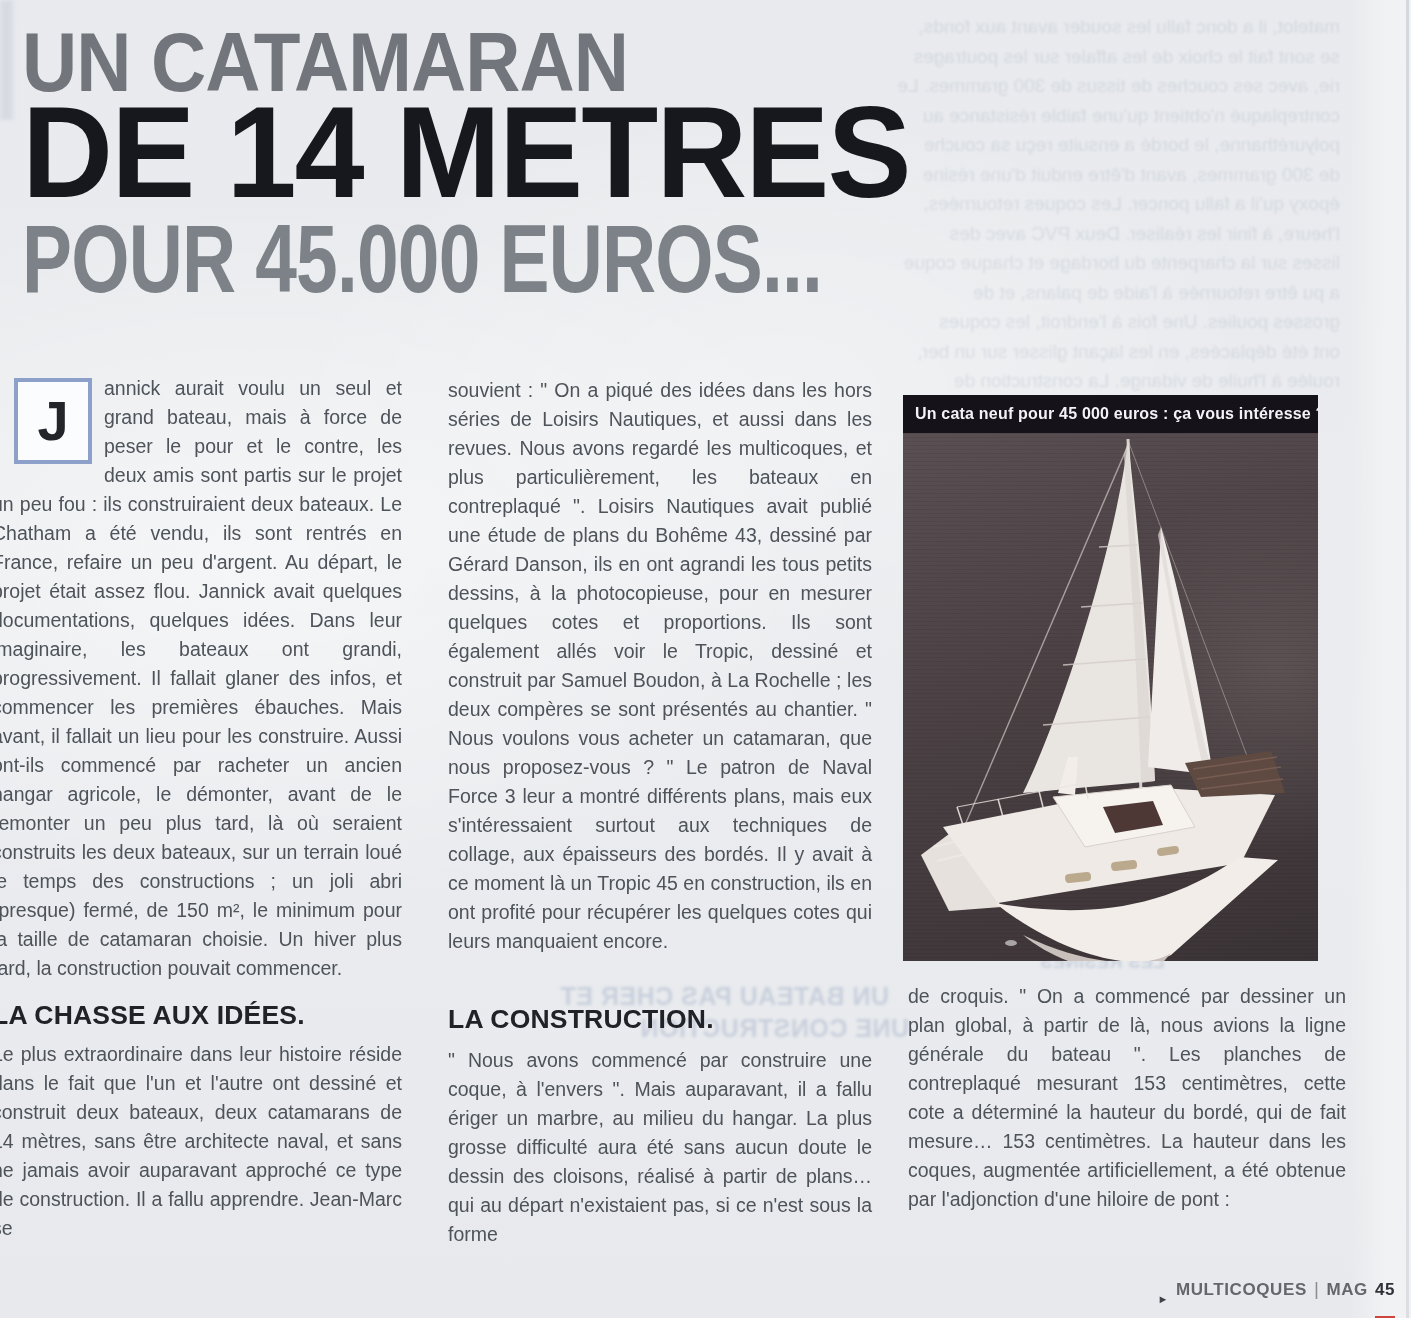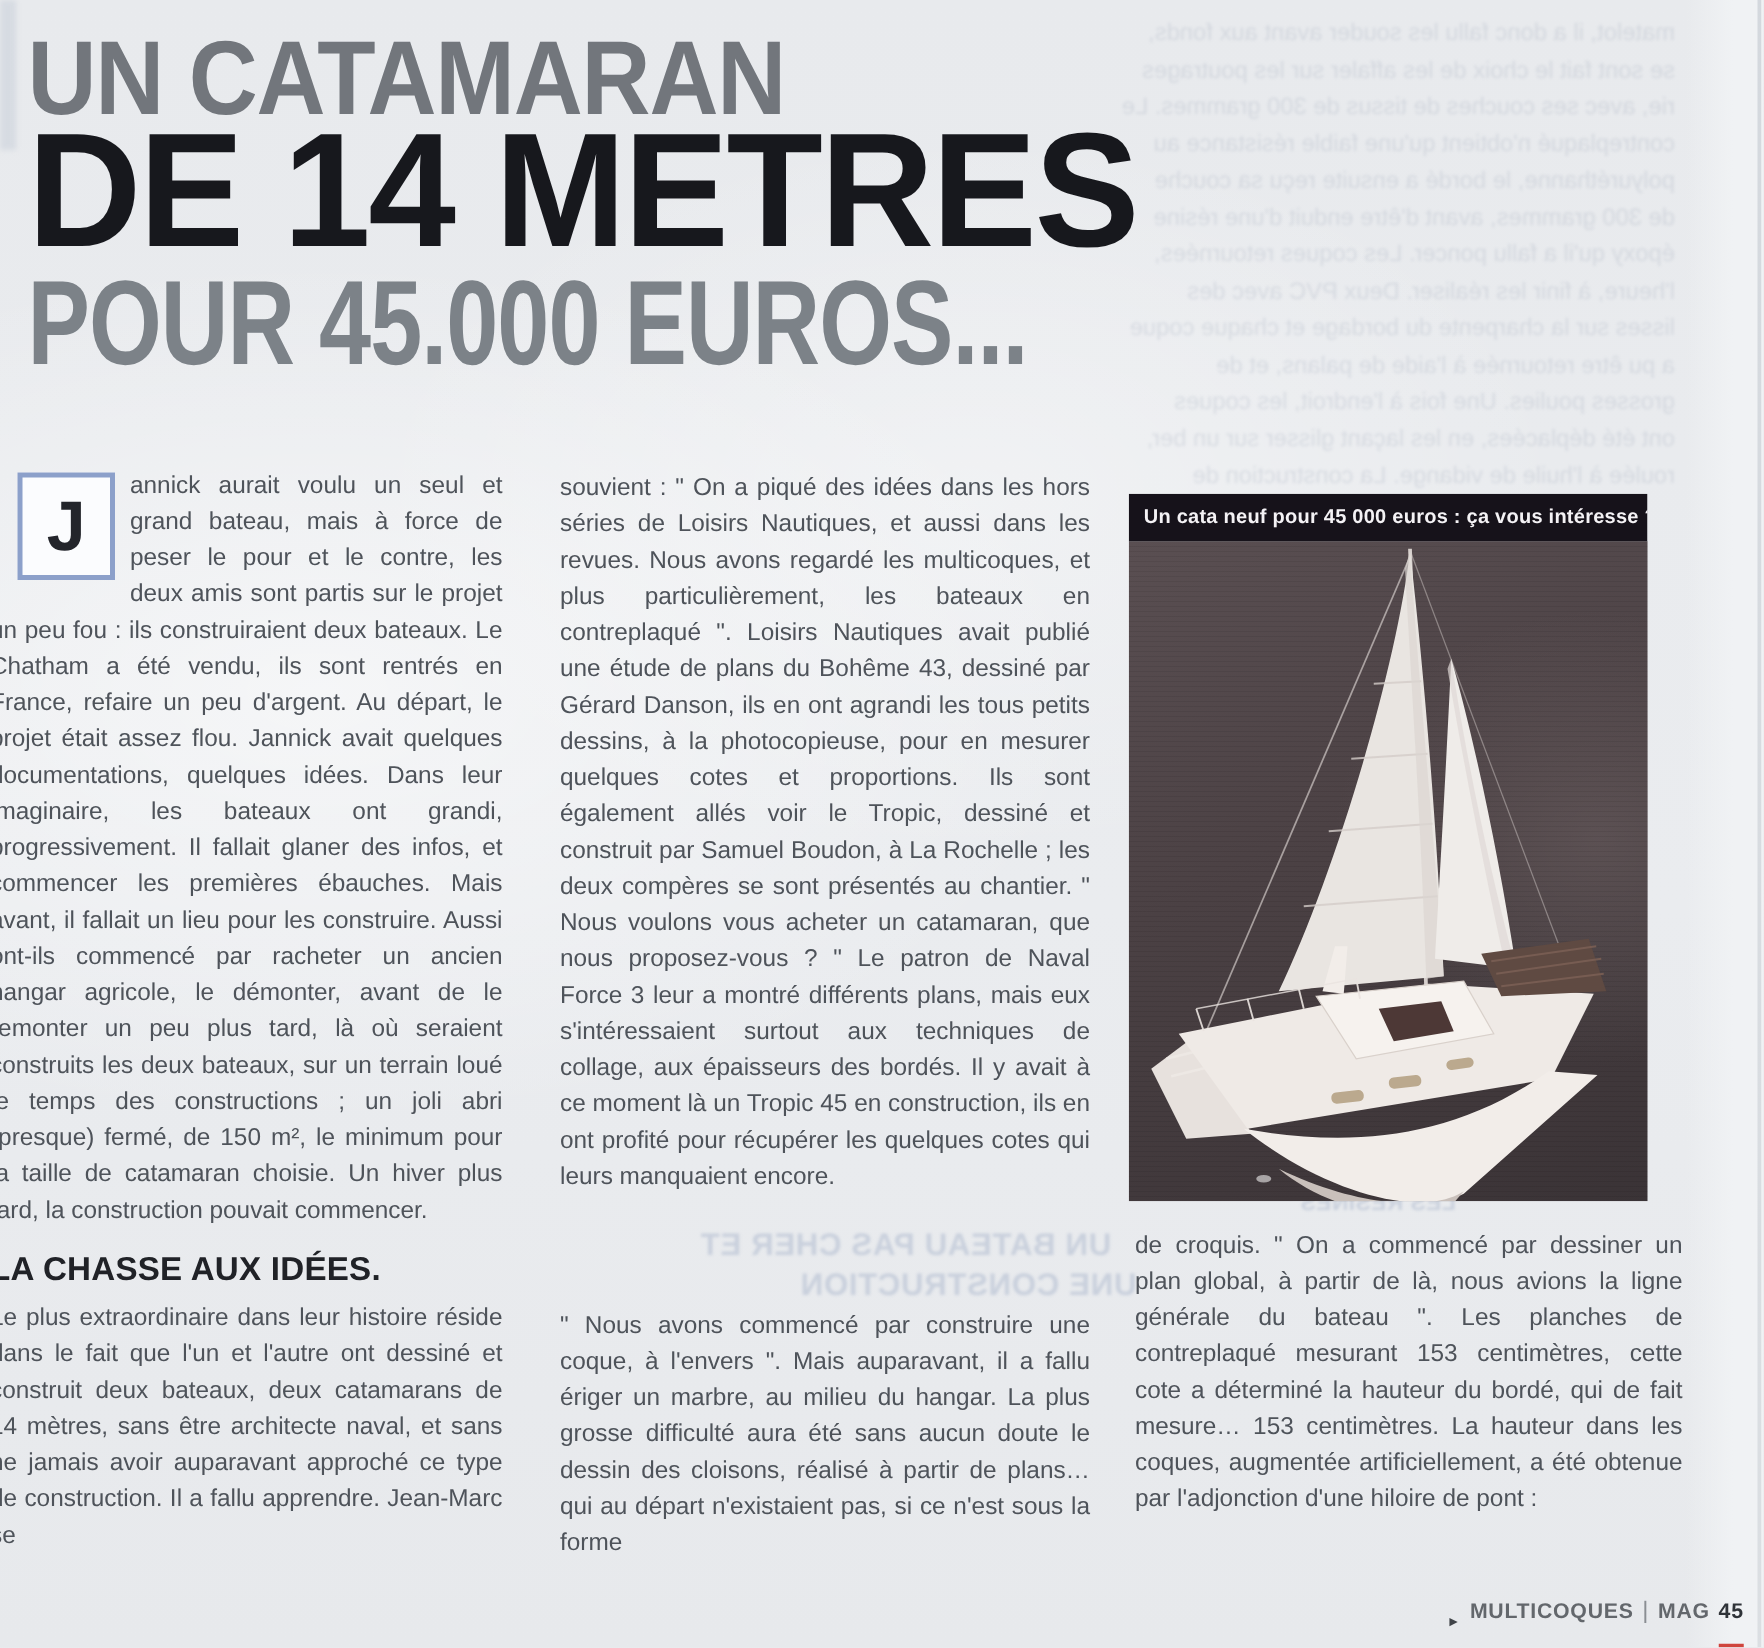--- a/index.html
+++ b/index.html
@@ -129,20 +129,21 @@
   <div class="title-line" id="title2">DE 14 METRES</div>
   <div class="title-line" id="title3">POUR 45.000 EUROS...</div>
 
   <div class="bodytext" id="col1-para1">
     <span class="dropcap">J</span><span>annick aurait voulu un seul et grand bateau, mais à force de peser le pour et le contre, les deux amis sont partis sur le projet un peu fou : ils construiraient deux bateaux. Le Chatham a été vendu, ils sont rentrés en France, refaire un peu d'argent. Au départ, le projet était assez flou. Jannick avait quelques documentations, quelques idées. Dans leur imaginaire, les bateaux ont grandi, progressivement. Il fallait glaner des infos, et commencer les premières ébauches. Mais avant, il fallait un lieu pour les construire. Aussi ont-ils commencé par racheter un ancien hangar agricole, le démonter, avant de le remonter un peu plus tard, là où seraient construits les deux bateaux, sur un terrain loué le temps des constructions ; un joli abri (presque) fermé, de 150 m², le minimum pour la taille de catamaran choisie. Un hiver plus tard, la construction pouvait commencer.</span>
   </div>
   <div class="col-heading" id="col1-heading">LA CHASSE AUX IDÉES.</div>
   <div class="bodytext" id="col1-para2">Le plus extraordinaire dans leur histoire réside dans le fait que l'un et l'autre ont dessiné et construit deux bateaux, deux catamarans de 14 mètres, sans être architecte naval, et sans ne jamais avoir auparavant approché ce type de construction. Il a fallu apprendre. Jean-Marc se</div>
 
   <div class="bodytext" id="col2-para1">souvient : " On a piqué des idées dans les hors séries de Loisirs Nautiques, et aussi dans les revues. Nous avons regardé les multicoques, et plus particulièrement, les bateaux en contreplaqué ". Loisirs Nautiques avait publié une étude de plans du Bohême 43, dessiné par Gérard Danson, ils en ont agrandi les tous petits dessins, à la photocopieuse, pour en mesurer quelques cotes et proportions. Ils sont également allés voir le Tropic, dessiné et construit par Samuel Boudon, à La Rochelle ; les deux compères se sont présentés au chantier. " Nous voulons vous acheter un catamaran, que nous proposez-vous ? " Le patron de Naval Force 3 leur a montré différents plans, mais eux s'intéressaient surtout aux techniques de collage, aux épaisseurs des bordés. Il y avait à ce moment là un Tropic 45 en construction, ils en ont profité pour récupérer les quelques cotes qui leurs manquaient encore.</div>
+  <div class="col-heading" id="col2-heading">LA CONSTRUCTION.</div>
   <div class="bodytext" id="col2-para2">" Nous avons commencé par construire une coque, à l'envers ". Mais auparavant, il a fallu ériger un marbre, au milieu du hangar. La plus grosse difficulté aura été sans aucun doute le dessin des cloisons, réalisé à partir de plans… qui au départ n'existaient pas, si ce n'est sous la forme</div>
 
   <div id="photo">
     <div class="water"></div>
     <svg width="426" height="566" viewBox="0 0 426 566">
 
       <line x1="226" y1="48" x2="62" y2="430" stroke="#e6dfdc" stroke-width="1.4" opacity="0.6"></line>
       <line x1="226" y1="48" x2="355" y2="390" stroke="#e6dfdc" stroke-width="1" opacity="0.4"></line>
       <line x1="225" y1="44" x2="238" y2="398" stroke="#d6cfcc" stroke-width="3"></line>
 

